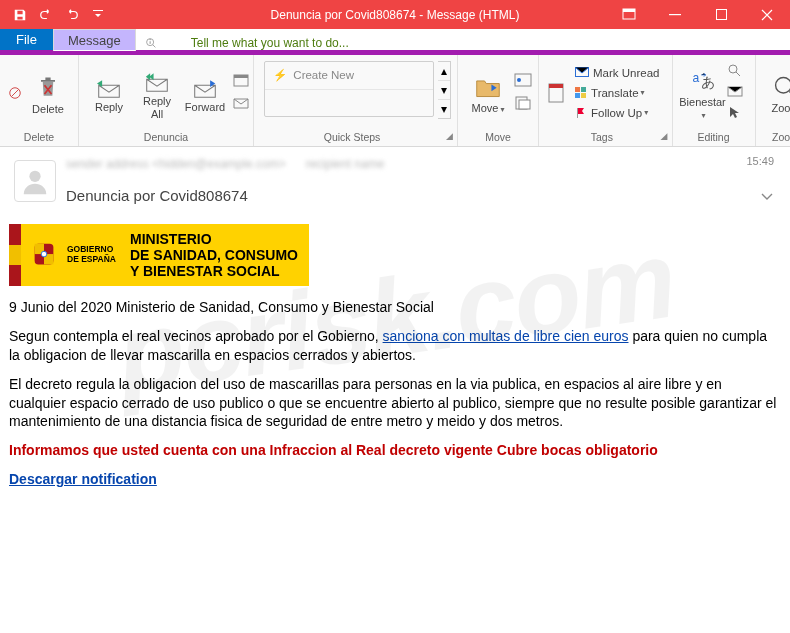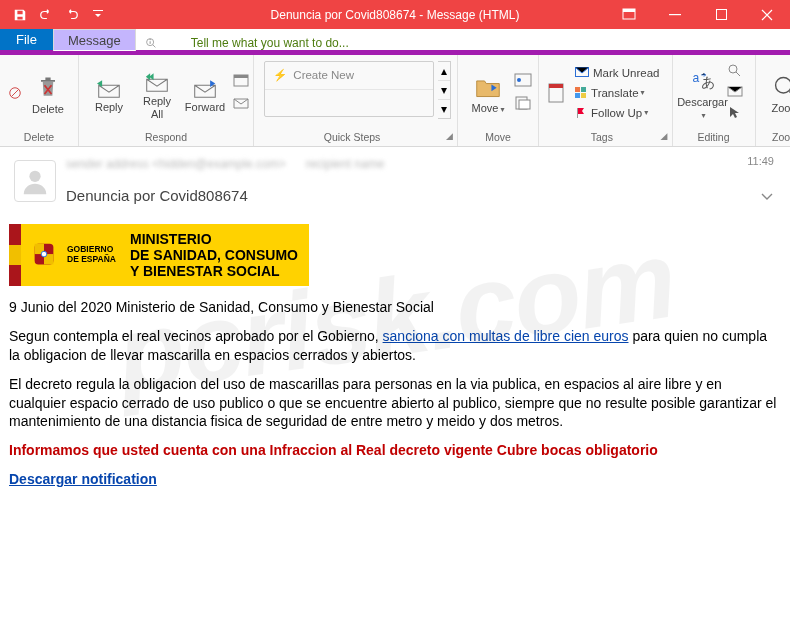--- a/index.html
+++ b/index.html
@@ -163,21 +163,21 @@
       <span style="width:18px; display:inline-flex; flex-direction:column; gap:6px; padding-left:4px;">
         <span style="cursor:pointer;"><svg width="16" height="14" viewBox="0 0 16 14">
               <rect x="1" y="2" width="14" height="11" fill="none" stroke="#888"></rect>
               <rect x="1" y="2" width="14" height="3" fill="#888"></rect>
             </svg></span>
         <span style="cursor:pointer;"><svg width="16" height="14" viewBox="0 0 16 14">
               <path fill="none" stroke="#888" d="M1 3h14v9H1zM1 3l7 5 7-5"></path>
             </svg></span>
       </span>
     </div>
-    <div class="label">Respond</div>
+    <div class="label">Denuncia</div>
   </div>
 
   <div class="group">
     <div class="body" style="align-items:flex-start;">
       <div class="qs">
         <div class="row">
             <span style="margin-right:6px;">⚡</span>
             <span>Create New</span>
           </div>
         <div class="row"></div>
@@ -254,21 +254,21 @@
   </div>
 
   <div class="group">
     <div class="body">
       <div class="btn-lg">
         <svg width="28" height="26" viewBox="0 0 32 30">
             <text x="4" y="16" font-size="14" fill="#2a6dd4" font-family="serif">a</text>
             <text x="14" y="22" font-size="16" fill="#555" font-family="serif">あ</text>
             <path stroke="#2a6dd4" d="M14 8l5 0-2-2m2 2-2 2"></path>
           </svg>
-        <span class="cap"><span>Descargar</span><br><span class="tri">▾</span></span>
+        <span class="cap"><span>Bienestar</span><br><span class="tri">▾</span></span>
       </div>
       <span style="width:22px; display:inline-flex; flex-direction:column; gap:4px;">
         <span style="cursor:pointer;"><svg width="16" height="14" viewBox="0 0 16 14">
               <circle cx="6" cy="6" r="4" fill="none" stroke="#888"></circle>
               <path stroke="#888" d="M9 9l4 4"></path>
             </svg></span>
         <span style="cursor:pointer;"><svg width="16" height="14" viewBox="0 0 16 14">
               <rect x="1" y="3" width="14" height="9" fill="none" stroke="#888"></rect>
               <path stroke="#888" d="M1 3l7 5 7-5"></path>
             </svg></span>
@@ -299,21 +299,21 @@
   <div class="avatar">
     <svg width="30" height="30" viewBox="0 0 32 32">
         <circle cx="16" cy="11" r="6" fill="#d6d6d6"></circle>
         <path fill="#d6d6d6" d="M4 30c0-7 6-11 12-11s12 4 12 11z"></path>
       </svg>
   </div>
   <div class="hdr-text">
     <div class="from">sender address &lt;hidden@example.com&gt; &nbsp;&nbsp;&nbsp;&nbsp; recipient name</div>
     <div class="subj">Denuncia por Covid808674</div>
   </div>
-  <div class="time">11:49</div>
+  <div class="time">15:49</div>
   <div class="caret"><svg width="14" height="10" viewBox="0 0 14 10">
         <path fill="none" stroke="#888" stroke-width="1.4" d="M2 3l5 5 5-5"></path>
       </svg></div>
 </div>
 
 <div class="bodypane">
   <div class="govlogo">
     <div class="flag">
         <div class="r"></div>
         <div class="y"></div>

